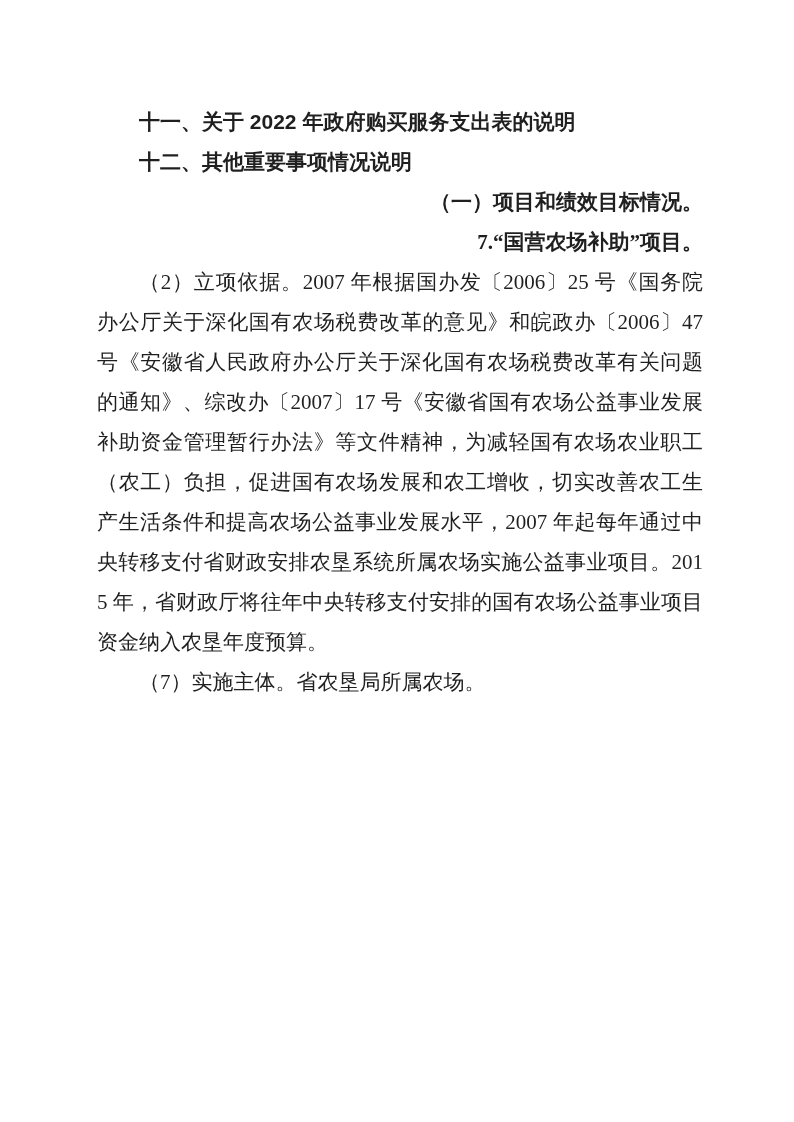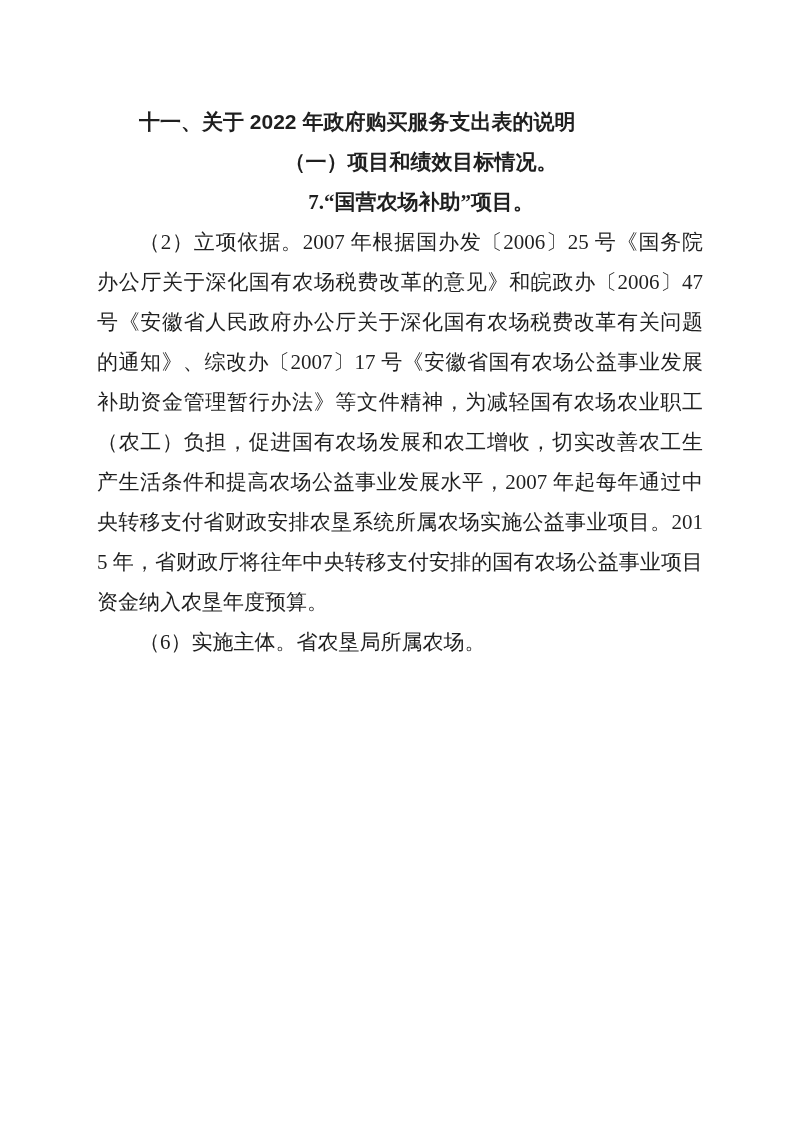--- a/index.html
+++ b/index.html
@@ -33,37 +33,38 @@
     word-break: break-all;
   }
   p.heading-sans {
     font-family: "Liberation Sans", sans-serif;
     font-weight: 700;
     text-align: left;
   }
   p.heading-bold {
     font-family: "Liberation Serif", serif;
     font-weight: 700;
-    text-align: center;
+    text-align: right;
   }
   .footer {
     position: absolute;
     top: 1022px;
     right: 97px;
     font-family: "Liberation Serif", serif;
     font-size: 14px;
     line-height: 18px;
     color: #2a2a2a;
   }
 </style>
 </head>
 <body>
 
 <div class="page">
   <div class="content" id="doc-content">
       <p class="doc-par heading-sans">十一、关于 2022 年政府购买服务支出表的说明</p>
+      <p class="doc-par heading-sans">十二、其他重要事项情况说明</p>
       <p class="doc-par heading-bold">（一）项目和绩效目标情况。</p>
       <p class="doc-par heading-bold">7.“国营农场补助”项目。</p>
       <p class="doc-par">（2）立项依据。2007 年根据国办发〔2006〕25 号《国务院办公厅关于深化国有农场税费改革的意见》和皖政办〔2006〕47 号《安徽省人民政府办公厅关于深化国有农场税费改革有关问题的通知》、综改办〔2007〕17 号《安徽省国有农场公益事业发展补助资金管理暂行办法》等文件精神，为减轻国有农场农业职工（农工）负担，促进国有农场发展和农工增收，切实改善农工生产生活条件和提高农场公益事业发展水平，2007 年起每年通过中央转移支付省财政安排农垦系统所属农场实施公益事业项目。2015 年，省财政厅将往年中央转移支付安排的国有农场公益事业项目资金纳入农垦年度预算。</p>
-      <p class="doc-par">（6）实施主体。省农垦局所属农场。</p>
+      <p class="doc-par">（7）实施主体。省农垦局所属农场。</p>
     </div>
   <div class="footer">32</div>
 </div>
 
 </body></html>

